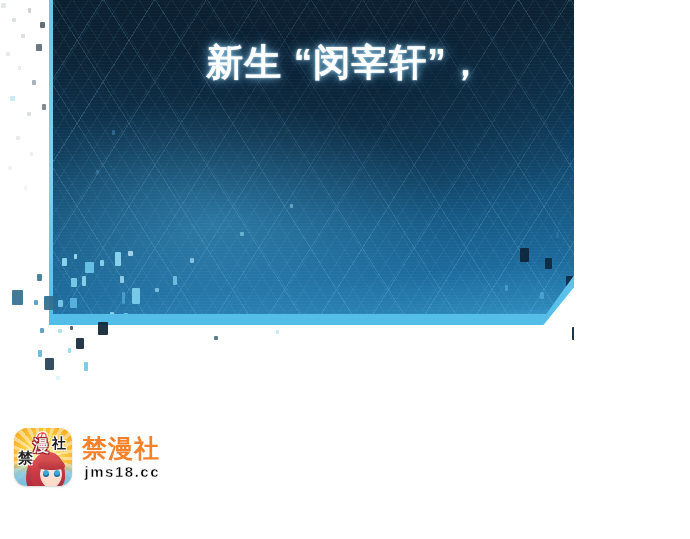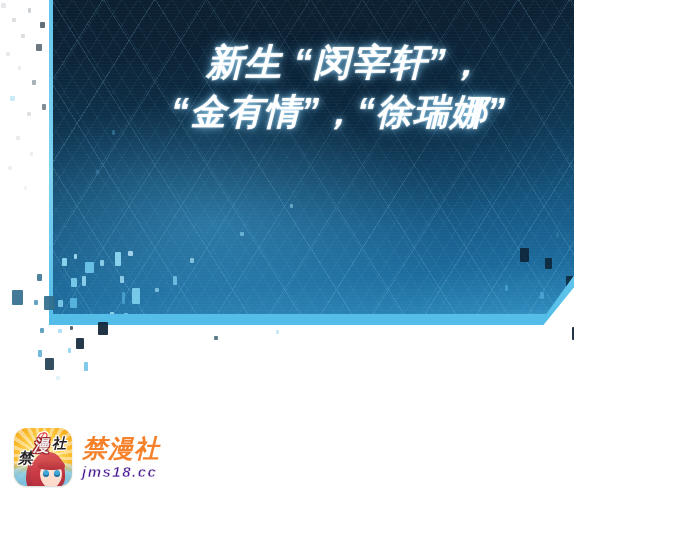--- a/index.html
+++ b/index.html
@@ -15,21 +15,20 @@
     position: relative;
   }
 
   #stage {
     position: absolute;
     left: 0; top: 0;
     width: 574px;
     height: 539px;
     background: #ffffff;
     overflow: hidden;
-    font-style: italic;
   }
 
   
   .panel-wrap {
     position: absolute;
     left: 49px;
     top: -8px;
     width: 575px;
     height: 333px;
   }
@@ -232,40 +231,41 @@
     left: 23px; top: 3px; font-size: 10px;
     color: #e23b3b;
     text-shadow: 0 0 2px #fff, 1px 1px 0 #fff, -1px 1px 0 #fff, 1px -1px 0 #fff, -1px -1px 0 #fff;
   }
 
   .wm-text {
     display: flex;
     flex-direction: column;
     justify-content: center;
     gap: 1px;
+    align-items: flex-end;
   }
   .wm-title {
     font-family: "Liberation Sans", "DejaVu Sans", sans-serif;
     font-weight: bold;
     font-size: 25px;
     line-height: 27px;
     color: #f5822b;
     letter-spacing: 1px;
     text-shadow:
       1.5px 0 0 #ffffff, -1.5px 0 0 #ffffff,
       0 1.5px 0 #ffffff, 0 -1.5px 0 #ffffff,
       1px 1px 0 #ffffff, -1px 1px 0 #ffffff,
       1px -1px 0 #ffffff, -1px -1px 0 #ffffff;
   }
   .wm-url {
     font-family: "Liberation Sans", "DejaVu Sans", sans-serif;
     font-weight: bold;
     font-size: 15px;
     line-height: 17px;
-    color: #4c1d95;
+    color: #000000;
     letter-spacing: 1.5px;
     -webkit-text-stroke: 0.4px #ffffff;
   }
 </style>
 </head>
 <body>
 
 <div id="stage">
 
   <div id="outline-layer">
@@ -364,21 +364,20 @@
           <div class="particle pbox" style="left: 545px; top: 293px; width: 4px; height: 9px; background: rgb(61, 147, 195); opacity: 0.75;"></div>
           <div class="particle pbox" style="left: 452px; top: 293px; width: 3px; height: 6px; background: rgb(79, 168, 212); opacity: 0.7;"></div>
           <div class="particle pbox" style="left: 503px; top: 240px; width: 3px; height: 6px; background: rgb(47, 126, 168); opacity: 0.6;"></div>
           <div class="particle pbox" style="left: 59px; top: 138px; width: 3px; height: 5px; background: rgb(74, 143, 184); opacity: 0.5;"></div>
           <div class="particle pbox" style="left: 43px; top: 178px; width: 3px; height: 4px; background: rgb(74, 143, 184); opacity: 0.45;"></div>
         </div>
     </div>
 
     <div class="caption">
       <span class="line l1">新生 “闵宰轩”，</span>
-      <span class="line l2">“金有情”，“徐瑞娜”</span>
     </div>
   </div>
 
   <div class="watermark">
     <div class="wm-icon">
       <div class="wm-rays"></div>
       <div class="wm-sky"></div>
       <div class="wm-hair-side"></div>
       <div class="wm-hair"></div>
       <div class="wm-face"></div>

